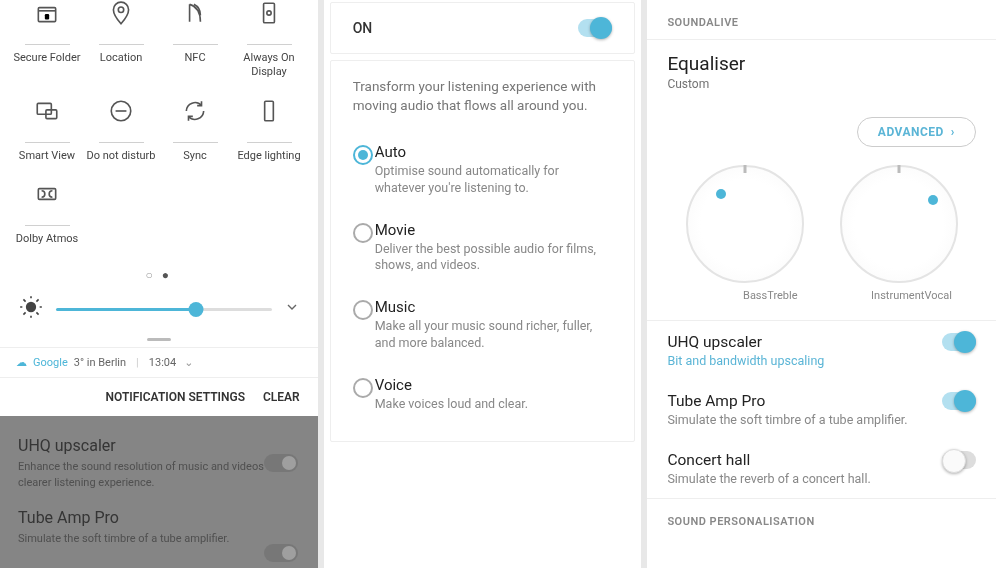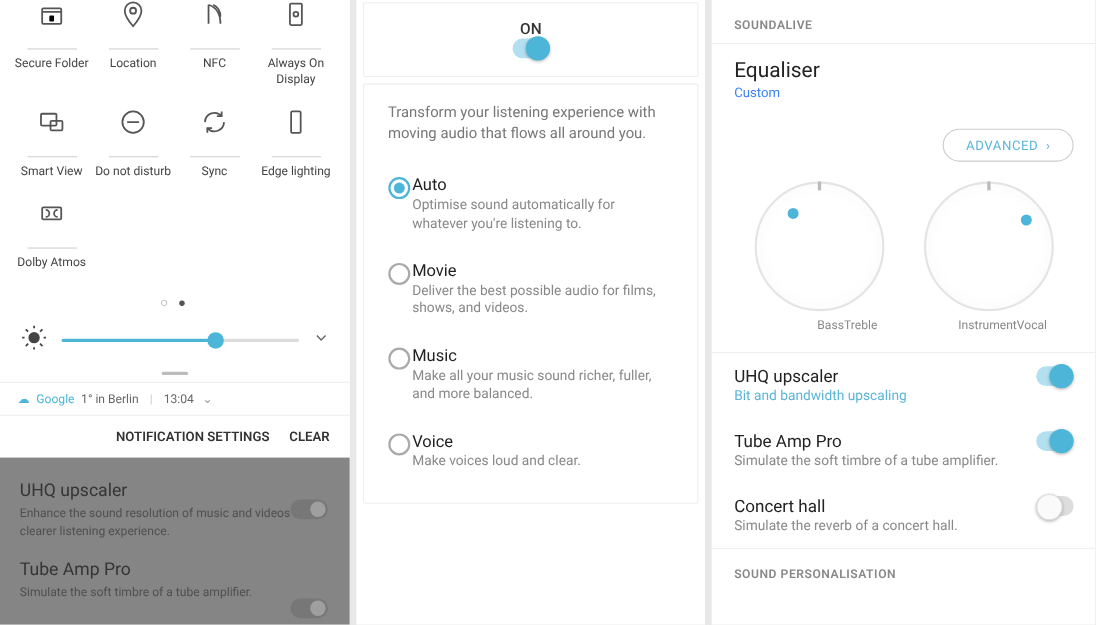--- a/index.html
+++ b/index.html
@@ -27,21 +27,21 @@
 .weather-row .google { color: #4db6d8; }
 .notif-bar { display: flex; justify-content: flex-end; gap: 18px; padding: 12px 18px; font-size: 12px; font-weight: 600; color: #333; }
 .dimmed-area { background: #aaa; height: 160px; padding: 20px 18px; filter: brightness(0.78); position: relative;}
 .dim-title { font-size: 16px; color: #444; margin-bottom: 4px; font-weight: 400;}
 .dim-sub { font-size: 11px; color: #666; line-height: 1.4; margin-bottom: 18px;}
 .dim-toggle { position: absolute; right: 20px; top: 38px; width: 34px; height: 18px; background: #999; border-radius: 10px; }
 .dim-toggle::after { content:''; position:absolute; right:2px; top:2px; width:14px; height:14px; background:#ccc; border-radius:50%;}
 .dim-toggle2 { top: 128px;}
 
 
-.sa-header-on { display: flex; align-items: center; justify-content: space-between; padding: 16px 22px; border: 1px solid #eee; margin: 0 6px; border-radius: 2px; flex-direction: column;}
+.sa-header-on { display: flex; align-items: center; justify-content: space-between; padding: 16px 22px; border: 1px solid #eee; margin: 0 6px; border-radius: 2px;}
 .on-label { font-size: 14px; color: #333; font-weight: 500;}
 .toggle { width: 34px; height: 18px; border-radius: 10px; position: relative; cursor: pointer; }
 .toggle.on { background: #b3e0f0; }
 .toggle.on::after { content: ''; position: absolute; right: 0; top: -2px; width: 22px; height: 22px; background: #4db6d8; border-radius: 50%; box-shadow: 0 1px 3px rgba(0,0,0,.3);}
 .toggle.off { background: #ddd; }
 .toggle.off::after { content: ''; position: absolute; left: 0; top: -2px; width: 22px; height: 22px; background: #fafafa; border-radius: 50%; box-shadow: 0 1px 3px rgba(0,0,0,.3); border:1px solid #ddd;}
 .sa-body { padding: 16px 22px; margin: 6px 6px 16px 6px; border: 1px solid #eee; border-radius: 2px;}
 .sa-intro { font-size: 13.5px; color: #777; line-height: 1.4; margin-bottom: 16px;}
 .sa-option { display: flex; gap: 2px; padding: 12px 0; cursor: pointer;}
 .radio { width: 20px; height: 20px; border: 2px solid #aaa; border-radius: 50%; flex-shrink: 0; margin-top: 2px; position: relative;}
@@ -49,23 +49,23 @@
 .radio.selected::after { content:''; position:absolute; inset: 3px; background:#4db6d8; border-radius:50%;}
 .opt-text { flex: 1; }
 .opt-title { font-size: 15px; color: #222; margin-bottom: 2px;}
 .opt-desc { font-size: 12.5px; color: #888; line-height: 1.35;}
 
 
 .p3-inner { padding: 0 20px; }
 .p3-sec-label { font-size: 11px; font-weight: 600; color: #888; letter-spacing: .5px; padding: 16px 0 10px 0; }
 .p3-hr { border: none; border-top: 1px solid #eee; margin: 0 -20px;}
 .eq-title { font-size: 19px; color: #222; }
-.eq-sub { font-size: 12px; color: #3b82f6; margin-top:2px;}
+.eq-sub { font-size: 12px; color: #737373; margin-top:2px;}
 .advanced-row { display:flex; justify-content: flex-end; margin: 14px 0 18px 0;}
-.advanced-btn { border: 1px solid #ccc; border-radius: 18px; padding: 7px 20px; font-size: 12px; color: #5bb5d6; font-weight: 400; letter-spacing: .5px; background: #fff; cursor:pointer;}
+.advanced-btn { border: 1px solid #ccc; border-radius: 18px; padding: 7px 20px; font-size: 12px; color: #5bb5d6; font-weight: 700; letter-spacing: .5px; background: #fff; cursor:pointer;}
 .dials { display: flex; justify-content: space-around; margin-bottom: 18px;}
 .dial-wrap { text-align: center; }
 .dial { width: 118px; height: 118px; border: 2px solid #e4e4e4; border-radius: 50%; position: relative; margin-bottom: 6px; background: radial-gradient(circle, #fff 55%, #f7f7f7 100%);}
 .dial-dot { position: absolute; width: 10px; height: 10px; background: #4db6d8; border-radius: 50%; }
 .dial1 .dial-dot { top: 22px; left: 28px; }
 .dial2 .dial-dot { top: 28px; right: 18px; }
 .dial-tick { position:absolute; top:-2px; left:50%; transform:translateX(-50%); width:3px; height:8px; background:#bbb;}
 .dial-label-row { display:flex; justify-content: flex-end; font-size: 11px; color: #888; padding: 0 6px;}
 .setting-row { display: flex; align-items: flex-start; justify-content: space-between; padding: 12px 0; gap: 10px;}
 .setting-text {}
@@ -173,21 +173,21 @@
     <span class="brightness-chevron">
       <svg width="16" height="16" viewBox="0 0 24 24" fill="none" stroke="#666" stroke-width="2">
           <path d="M6 9l6 6 6-6"></path>
         </svg>
     </span>
   </div>
   <div class="grip"></div>
   <div class="weather-row">
     <span style="color:#4db6d8">☁</span>
     <span class="google">Google</span>
-    <span>1° in Berlin</span>
+    <span>3° in Berlin</span>
     <span class="divider">|</span>
     <span>13:04</span>
     <span style="color:#999;margin-left:2px">⌄</span>
   </div>
   <div class="notif-bar">
     <span>NOTIFICATION SETTINGS</span>
     <span>CLEAR</span>
   </div>
   <div class="dimmed-area">
     <div class="dim-title">UHQ upscaler</div>

